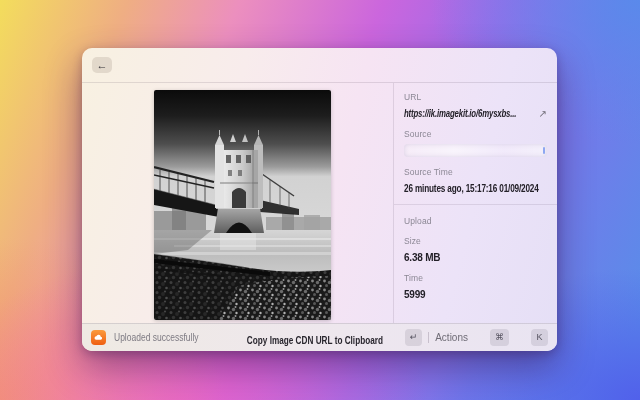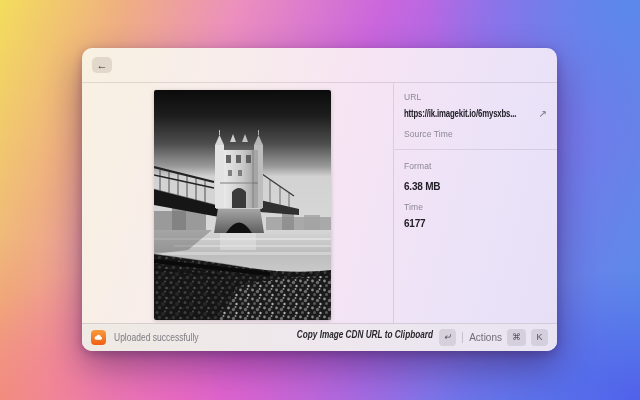--- a/index.html
+++ b/index.html
@@ -45,21 +45,21 @@
   .panel{
     width:164px;box-sizing:border-box;border-left:1px solid rgba(70,55,80,.13);
     padding:9px 10px 0;overflow:hidden;
   }
   .field{margin-bottom:10px;}
   .f-label{font-size:8.5px;color:#8b8794;margin-bottom:6px;letter-spacing:.1px;}
   .f-value{font-size:10px;font-weight:700;color:#232028;letter-spacing:-.2px;white-space:nowrap;}
   .compress{display:inline-block;transform:scaleX(.78);transform-origin:left center;}
   .compress82{display:inline-block;transform:scaleX(.82);transform-origin:left center;}
   .url-row{display:flex;align-items:center;justify-content:space-between;}
-  .url-row .f-value{overflow:hidden;max-width:130px;}
+  .url-row .f-value{overflow:hidden;max-width:130px;font-style:italic;}
   .ext-icon{font-size:10px;color:#6d6a74;cursor:pointer;flex:0 0 auto;}
   .redacted-bar{
     height:13px;border-radius:4px;margin-top:-1px;position:relative;
     background:linear-gradient(90deg, rgba(255,255,255,.32), rgba(255,255,255,.6) 35%, rgba(250,244,255,.42) 70%, rgba(255,255,255,.5));
     box-shadow:inset 0 0 4px rgba(190,180,210,.5);
   }
   .redacted-bar::after{
     content:"";position:absolute;right:2px;top:3px;width:2px;height:7px;border-radius:1px;
     background:#7d9bf0;opacity:.85;
   }
@@ -70,28 +70,28 @@
     background:linear-gradient(90deg,#efeae3,#eee7ee 55%,#e9e4f2);
     display:flex;align-items:center;padding:0 9px;box-sizing:border-box;
   }
   .app-icon{
     width:15px;height:15px;border-radius:4px;margin-right:8px;flex:0 0 auto;
     background:linear-gradient(180deg,#fb9b3c,#ef5f12);
     display:flex;align-items:center;justify-content:center;
   }
   .status-text{font-size:10px;color:#7d7a82;display:inline-block;transform:scaleX(.85);transform-origin:left center;white-space:nowrap;}
   .sb-right{margin-left:auto;display:flex;align-items:center;gap:6px;}
-  .primary-action{display:flex;align-items:flex-start;gap:6px;cursor:pointer;font-style:italic;}
+  .primary-action{display:flex;align-items:flex-end;gap:22px;cursor:pointer;}
   .primary-label{font-size:10px;font-weight:700;color:#29262e;white-space:nowrap;display:inline-block;transform:scaleX(.82);transform-origin:right center;}
   .kbd{
     background:rgba(115,105,125,.17);border-radius:4px;color:#565360;
     font-size:9px;line-height:1;padding:4px 5px;min-width:7px;text-align:center;
   }
   .sb-divider{width:1px;height:11px;background:rgba(90,80,100,.25);}
-  .actions-btn{display:flex;align-items:center;gap:5px;cursor:pointer;}
+  .actions-btn{display:flex;align-items:center;gap:22px;cursor:pointer;}
   .actions-label{font-size:10px;color:#6f6c76;white-space:nowrap;}
 </style>
 </head>
 <body>
 
 <div class="bg"></div>
 
 <div class="window">
 
   <div class="win-header">
@@ -224,38 +224,44 @@
     <div class="panel">
 
       <div class="field">
         <div class="f-label">URL</div>
         <div class="url-row">
           <div class="f-value"><span class="compress">https://ik.imagekit.io/6mysxbs...</span></div>
           <span class="ext-icon">↗</span>
         </div>
       </div>
 
+      <div class="field">
+        <div class="f-label">Source</div>
+        <div class="redacted-bar"></div>
+      </div>
 
       <div class="field">
         <div class="f-label">Source Time</div>
+        <div class="f-value"><span class="compress82">26 minutes ago, 15:17:16 01/09/2024</span></div>
       </div>
 
       <div class="panel-divider"></div>
 
       <div class="field">
-        <div class="f-label">Format</div>
-      </div>
-
-      <div class="field">
+        <div class="f-label">Upload</div>
+      </div>
+
+      <div class="field">
+        <div class="f-label">Size</div>
         <div class="f-value">6.38 MB</div>
       </div>
 
       <div class="field">
         <div class="f-label">Time</div>
-        <div class="f-value">6177</div>
+        <div class="f-value">5999</div>
       </div>
 
     </div>
   </div>
 
   <div class="status-bar">
     <div class="app-icon">
       <svg width="11" height="11" viewBox="0 0 16 16">
         <path d="M4.6 11.2 a2.5 2.5 0 0 1 .3 -5 a3.3 3.3 0 0 1 6.4 .7 a2.1 2.1 0 0 1 -.4 4.3 z" fill="#ffffff"></path>
       </svg>

